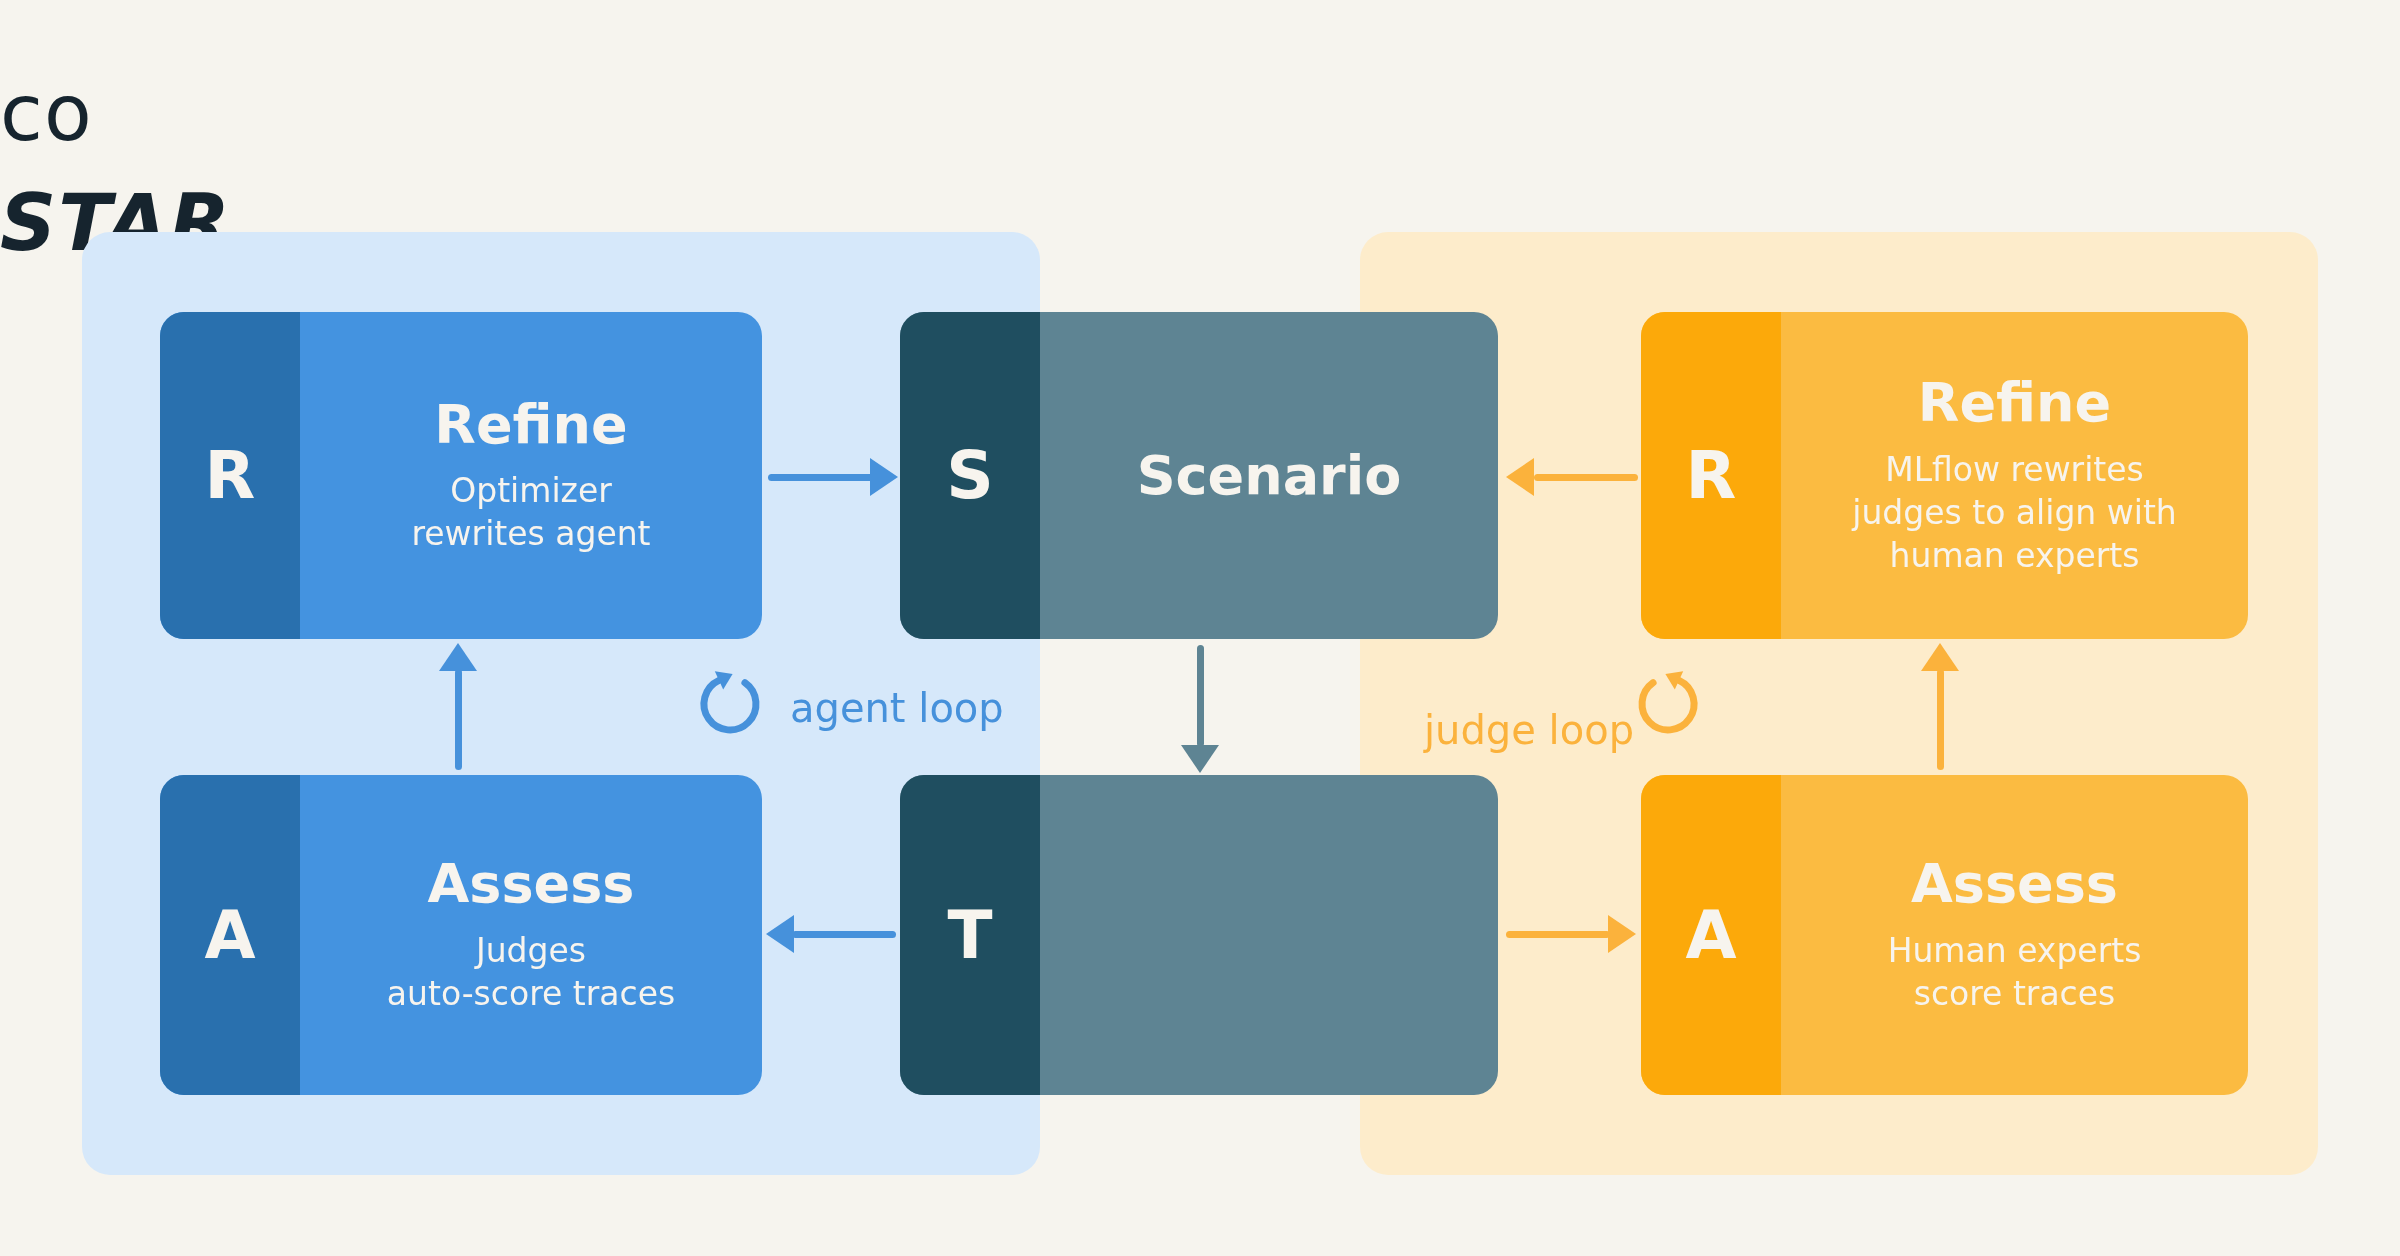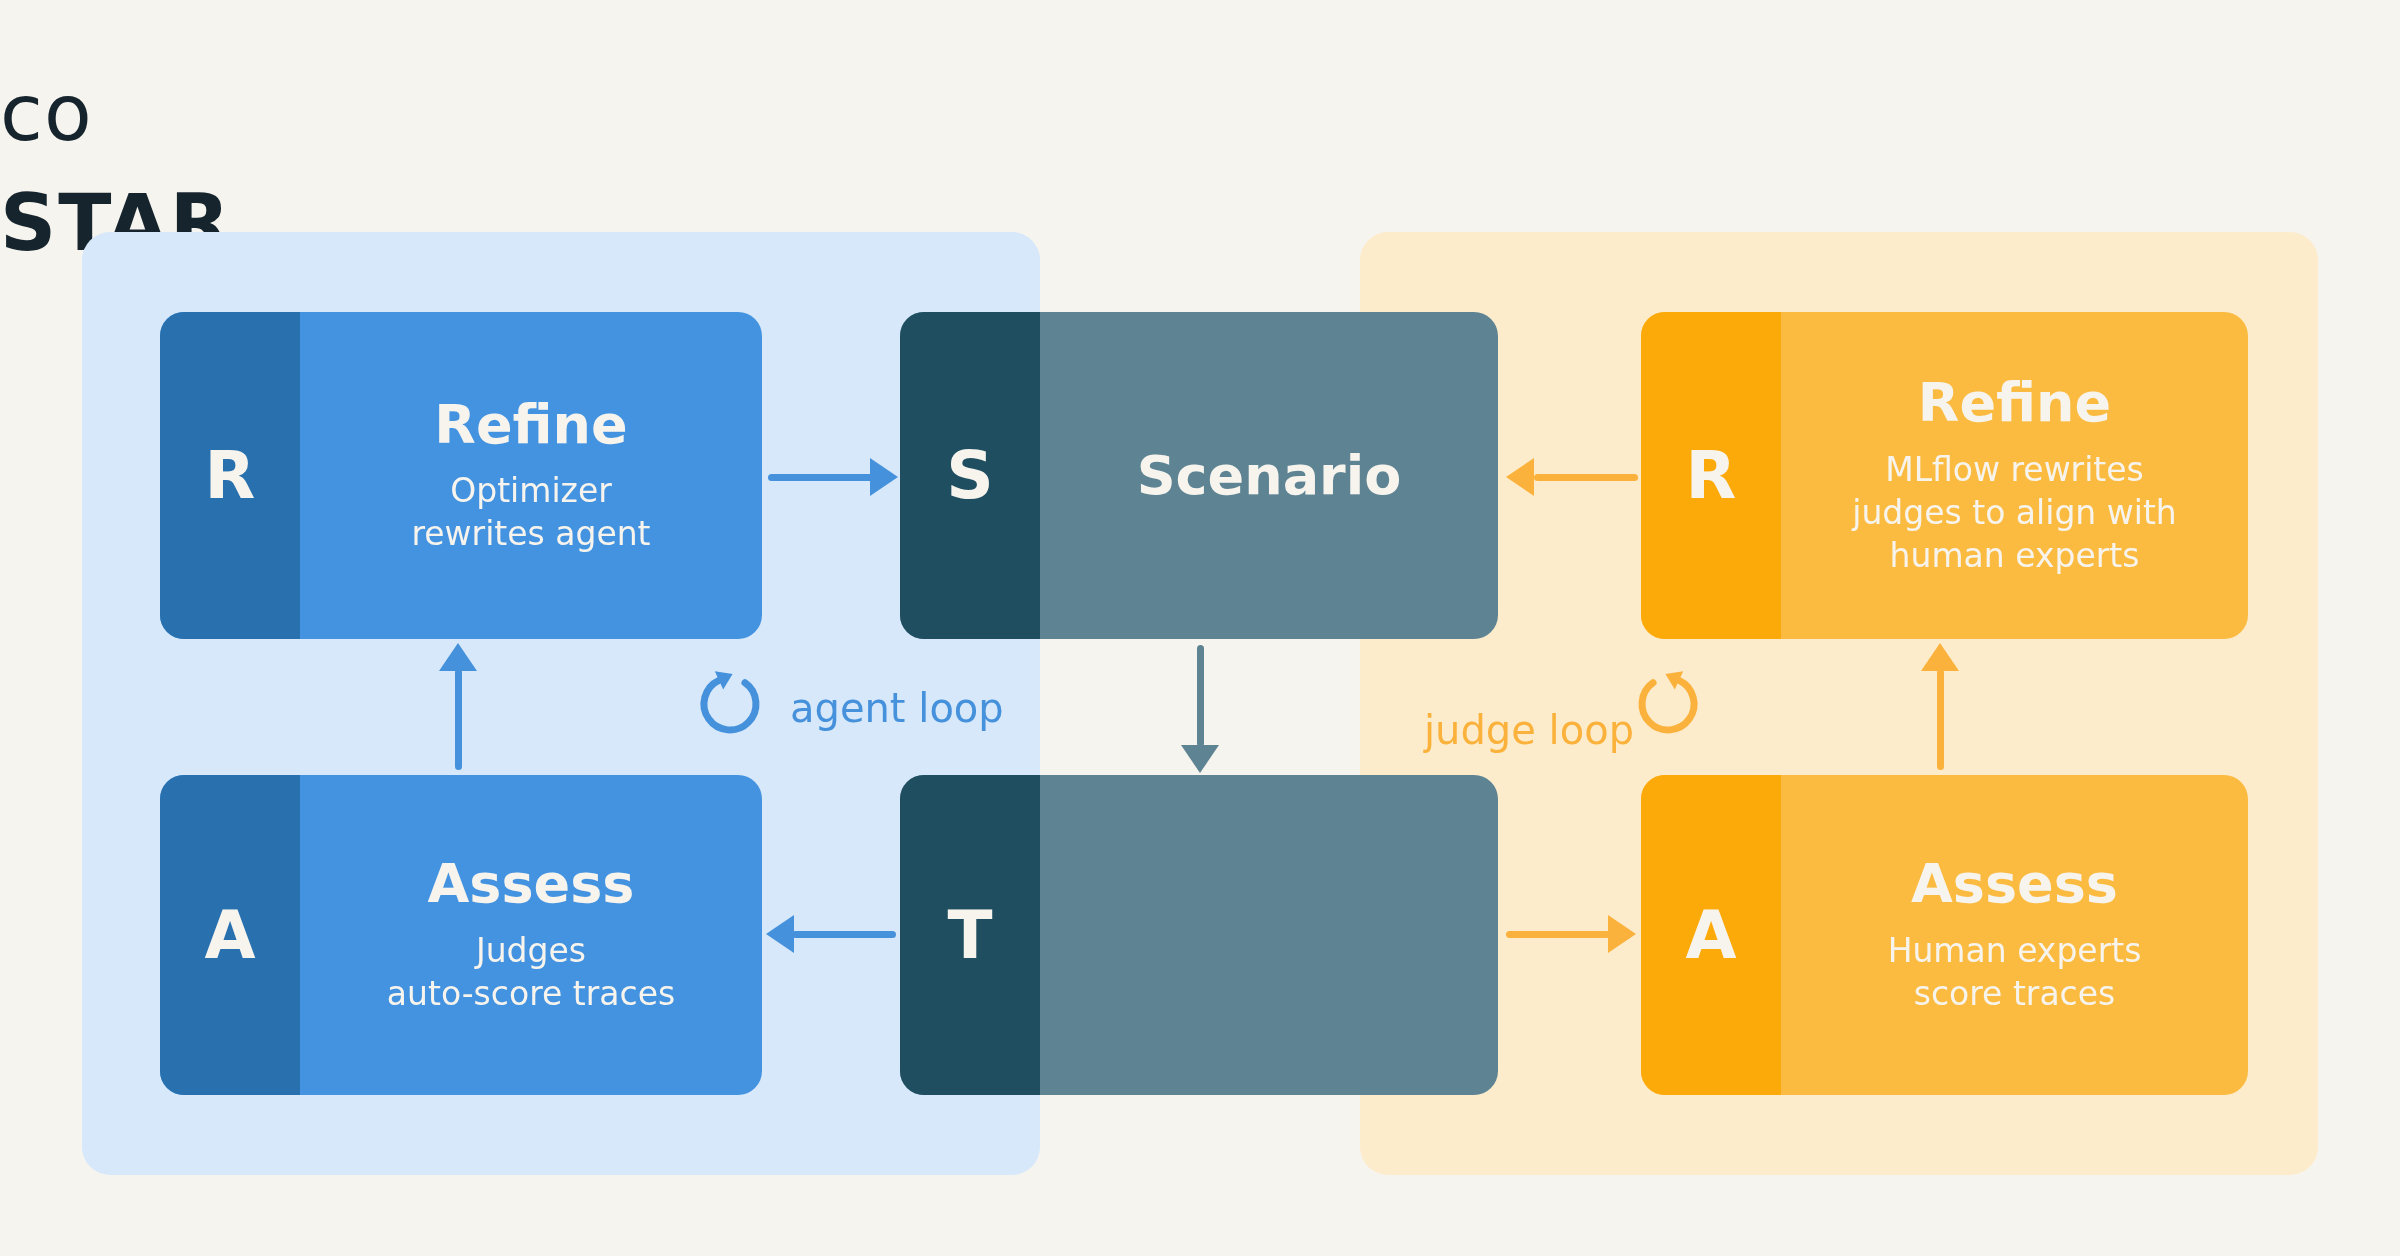--- a/index.html
+++ b/index.html
@@ -28,21 +28,21 @@
   }
   .stage{position:absolute;inset:0;}
 
   
   .main-title{
     position:absolute;top:74px;left:0;right:0;
     display:flex;justify-content:center;align-items:baseline;gap:32px;
     color:var(--title-color);line-height:1;flex-direction:column;
   }
   .title-co{font-size:78px;font-weight:500;letter-spacing:1px;}
-  .title-star{font-size:78px;font-weight:800;letter-spacing:2px;}
+  .title-star{font-size:78px;font-weight:800;letter-spacing:2px;font-style:italic;}
 
   
   .panel{position:absolute;border-radius:28px;}
   .panel.agent{left:82px;top:232px;width:958px;height:943px;background:var(--agent-panel-bg);}
   .panel.judge{left:1360px;top:232px;width:958px;height:943px;background:var(--judge-panel-bg);}
 
   
   .box{position:absolute;border-radius:24px;color:var(--box-text);}
   .box .letter-col{
     position:absolute;left:0;top:0;bottom:0;width:140px;

